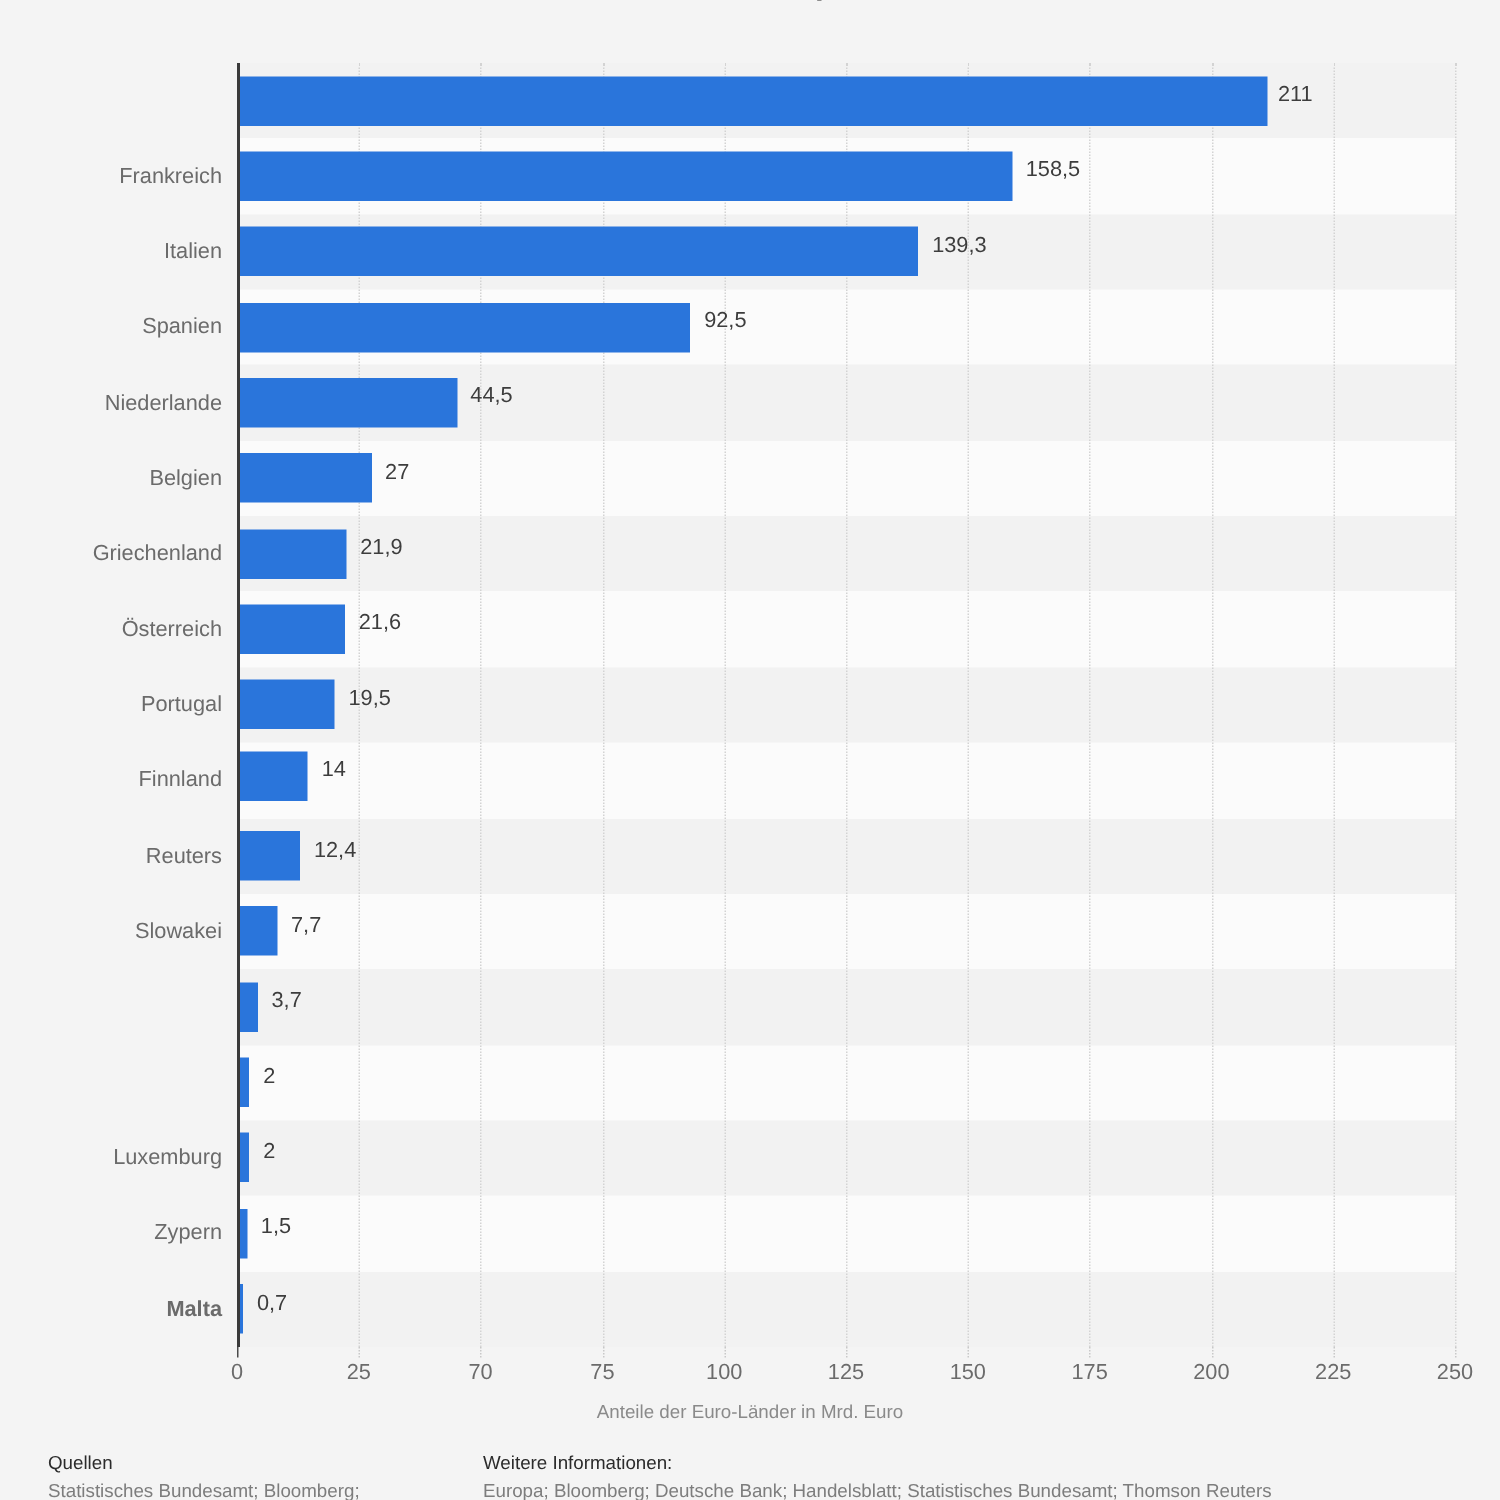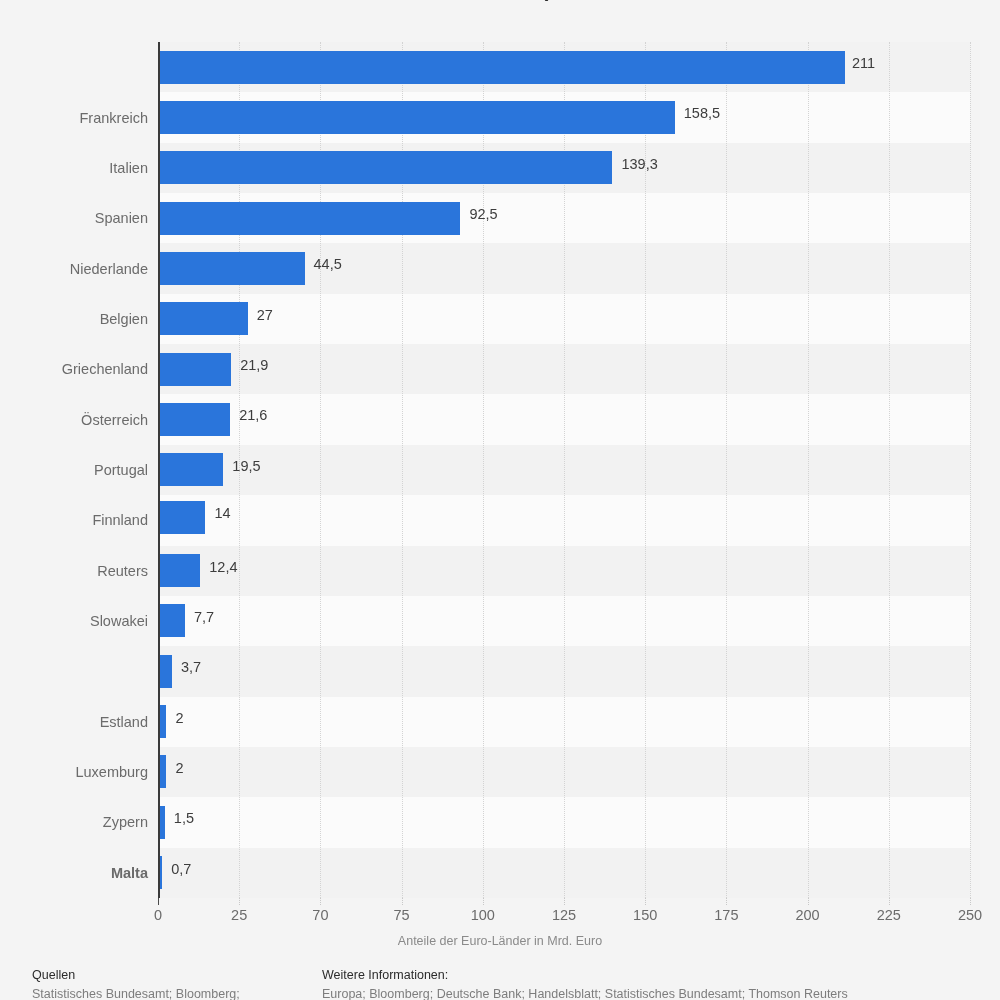--- a/index.html
+++ b/index.html
@@ -220,21 +220,20 @@
     <div class="y-label" style="top: 100.706px; height: 50.3529px; text-align: center;">Italien</div>
     <div class="y-label" style="top: 151.059px; height: 50.3529px;">Spanien</div>
     <div class="y-label" style="top: 201.412px; height: 50.3529px;">Niederlande</div>
     <div class="y-label" style="top: 251.765px; height: 50.3529px;">Belgien</div>
     <div class="y-label" style="top: 302.118px; height: 50.3529px;">Griechenland</div>
     <div class="y-label" style="top: 352.471px; height: 50.3529px;">Österreich</div>
     <div class="y-label" style="top: 402.824px; height: 50.3529px;">Portugal</div>
     <div class="y-label" style="top: 453.176px; height: 50.3529px;">Finnland</div>
     <div class="y-label" style="top: 503.529px; height: 50.3529px;">Reuters</div>
     <div class="y-label" style="top: 553.882px; height: 50.3529px;">Slowakei</div>
-    <div class="y-label" style="top: 654.588px; height: 50.3529px;">Estland</div>
     <div class="y-label" style="top: 704.941px; height: 50.3529px;">Luxemburg</div>
     <div class="y-label" style="top: 755.294px; height: 50.3529px;">Zypern</div>
     <div class="y-label" style="top: 805.647px; height: 50.3529px; font-weight: bold;">Malta</div>
   </div>
 
 <div id="bars-layer">
     <div class="bar-row" style="top: 0px; height: 50.3529px;">
       <div class="bar" style="width: 685.328px; background: rgb(42, 117, 219);"></div>
       <div class="bar-value" style="left: 692px;">211</div>
     </div>

